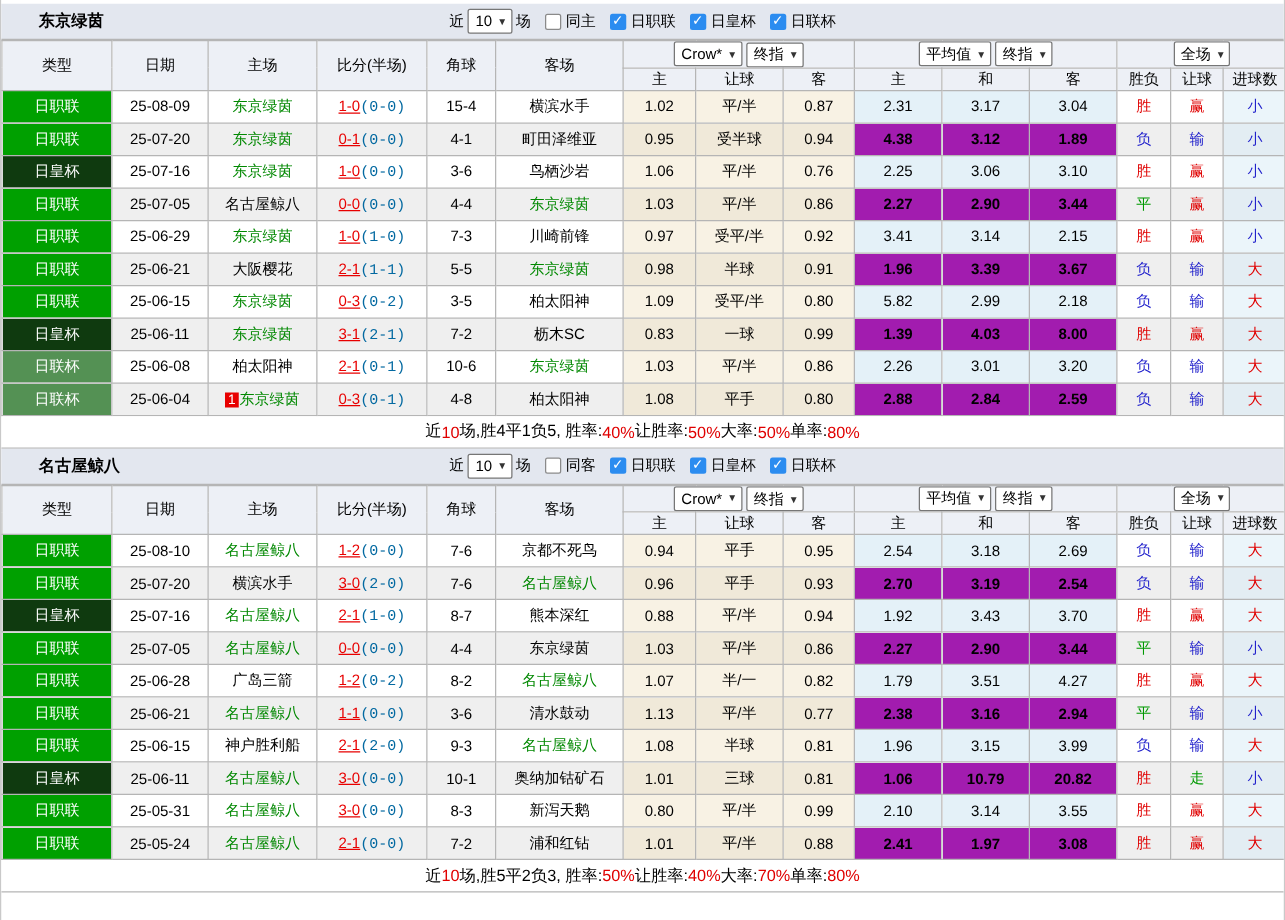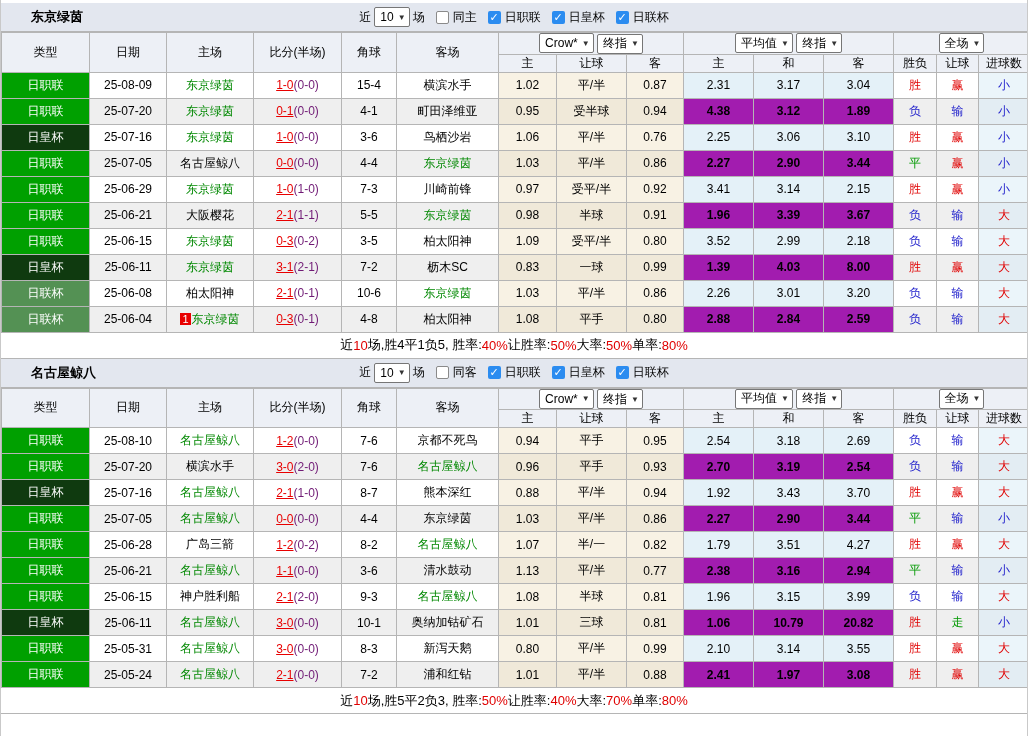--- a/index.html
+++ b/index.html
@@ -38,21 +38,21 @@
   tr.odd td.avg{background:#e4f1f8;}
   tr.even td.avg{background:#a21caf;font-weight:bold;}
   tr.odd td.goals{background:#ebf5fa;}
   tr.even td.goals{background:#e3edf3;}
   td.type{color:#fff;}
   td.t-jl{background:#00a000 !important;}
   td.t-ec{background:#0f3a0f !important;}
   td.t-lc{background:#549154 !important;}
   .teamgreen{color:#008800;}
   .ft{color:#e80000;text-decoration:underline;}
-  .half{color:#701a75;}
+  .half{color:#0369a1;font-family:Liberation Mono, monospace;}
   .res-r{color:#e00000;}
   .res-b{color:#2222cc;}
   .res-g{color:#009900;}
   .badge1{background:#e80000;color:#fff;font-size:11px;padding:0 2px;margin-right:1px;}
   .summary{height:25px;display:flex;align-items:center;justify-content:center;font-size:13px;
            border-bottom:1px solid #b5b5b5;background:#fff;}
   .summary .red{color:#e00000;}
 </style>
 </head>
 <body>
@@ -252,21 +252,21 @@
           <tr class="odd">
             <td class="type t-jl">日职联</td>
             <td>25-06-15</td>
             <td><span class="teamgreen">东京绿茵</span></td>
             <td><span class="ft">0-3</span><span class="half">(0-2)</span></td>
             <td>3-5</td>
             <td><span>柏太阳神</span></td>
             <td class="crow">1.09</td>
             <td class="crow">受平/半</td>
             <td class="crow">0.80</td>
-            <td class="avg">3.52</td>
+            <td class="avg">5.82</td>
             <td class="avg">2.99</td>
             <td class="avg">2.18</td>
             <td><span class="res-b">负</span></td>
             <td><span class="res-b">输</span></td>
             <td class="goals"><span class="res-r">大</span></td>
           </tr>
           <tr class="even">
             <td class="type t-ec">日皇杯</td>
             <td>25-06-11</td>
             <td><span class="teamgreen">东京绿茵</span></td>

